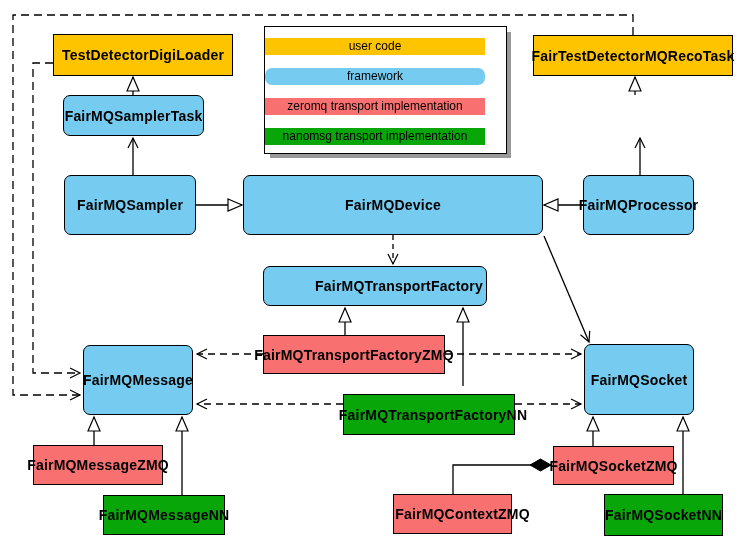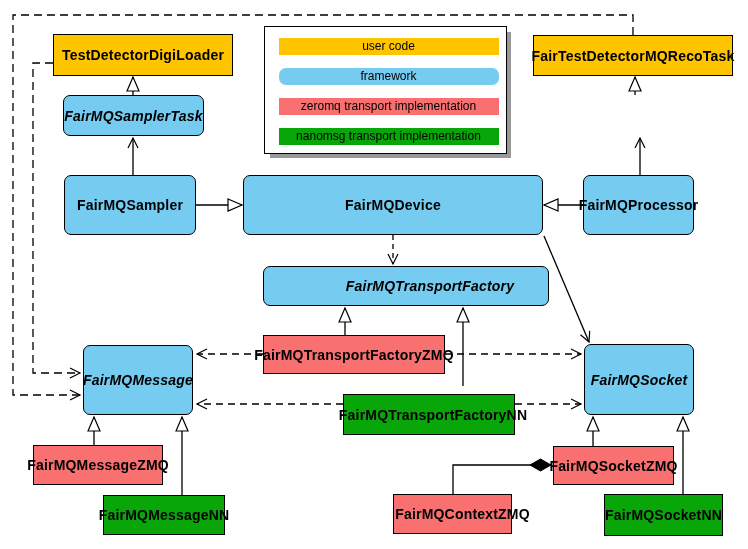--- a/index.html
+++ b/index.html
@@ -8,51 +8,51 @@
     font-family:"Liberation Sans",sans-serif;
   }
   svg.edges{position:absolute;left:0;top:0;z-index:1;}
   .node{
     position:absolute;z-index:2;box-sizing:border-box;
     border:1.4px solid #000;
     display:flex;align-items:center;justify-content:center;
     font-weight:bold;font-size:14px;letter-spacing:0.2px;white-space:nowrap;
     color:#000;text-align:center;
   }
-  .node.abstract{font-style:italic;}
+  .node.abstract{}
   .user{background:var(--c-user,#FFC400);}
   .framework{background:var(--c-framework,#76CCF0);border-radius:7px;}
   .zeromq{background:var(--c-zeromq,#F87070);}
   .nanomsg{background:var(--c-nanomsg,#09A609);}
 
   
   #n-digiloader{left:53px;top:34px;width:180px;height:42px;}
   #n-samplertask{left:63px;top:95px;width:141px;height:41px;}
   #n-sampler{left:64px;top:175px;width:132px;height:60px;}
   #n-device{left:243px;top:175px;width:300px;height:60px;}
   #n-processor{left:583px;top:175px;width:111px;height:60px;}
   #n-processortask{left:573px;top:95px;width:131px;height:41px;}
   #n-recotask{left:533px;top:35px;width:200px;height:41px;}
-  #n-transportfactory{left:263px;top:266px;width:286px;height:40px;padding-left:48px;}
+  #n-transportfactory{left:263px;top:266px;width:224px;height:40px;padding-left:48px;}
   #n-tfzmq{left:263px;top:335px;width:182px;height:39px;}
   #n-tfnn{left:343px;top:394px;width:172px;height:41px;padding-left:8px;}
   #n-message{left:83px;top:345px;width:110px;height:70px;}
   #n-socket{left:584px;top:344px;width:110px;height:71px;}
   #n-messagezmq{left:33px;top:445px;width:130px;height:40px;}
   #n-messagenn{left:103px;top:495px;width:122px;height:40px;}
   #n-contextzmq{left:393px;top:494px;width:119px;height:40px;padding-left:20px;}
   #n-socketzmq{left:553px;top:446px;width:121px;height:39px;}
   #n-socketnn{left:604px;top:494px;width:119px;height:42px;}
 
   
   .legend{
     position:absolute;z-index:2;left:264px;top:26px;width:243px;height:128px;
     box-sizing:border-box;background:#fff;border:1.4px solid #000;
     box-shadow:5px 5px 0 -1px var(--c-shadow,#999);
-    display:flex;flex-direction:column;align-items:center;gap:13px;padding-top:11px;padding-left:6px;
+    display:flex;flex-direction:column;gap:13px;padding-top:11px;
   }
   .legend-item{
     width:220px;height:17px;line-height:17px;flex:0 0 17px;
     font-size:12px;color:#000;text-align:center;white-space:nowrap;
   }
 </style>
 </head>
 <body>
 
 <div class="stage">

